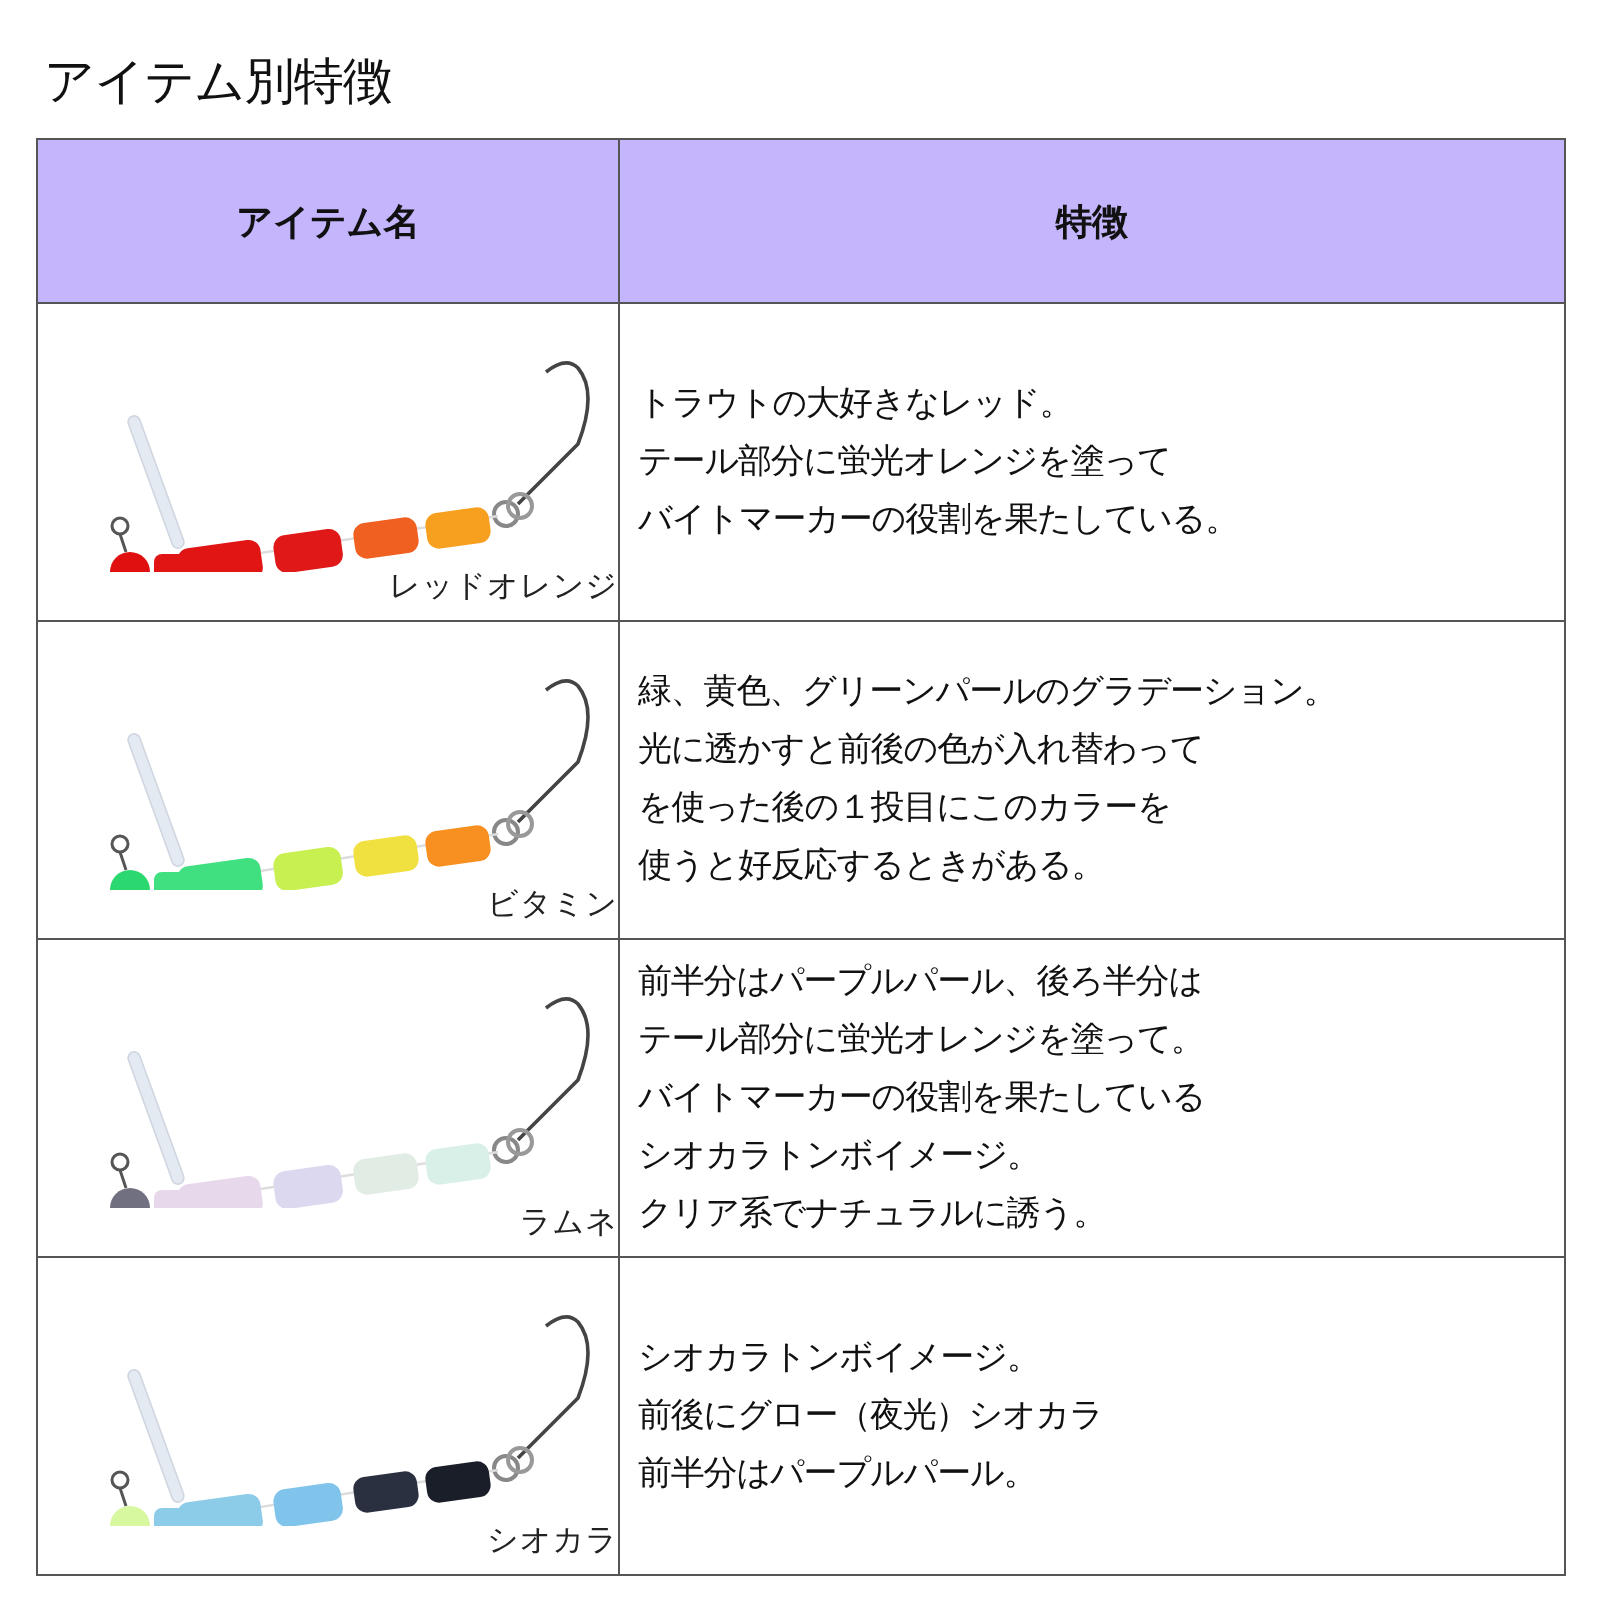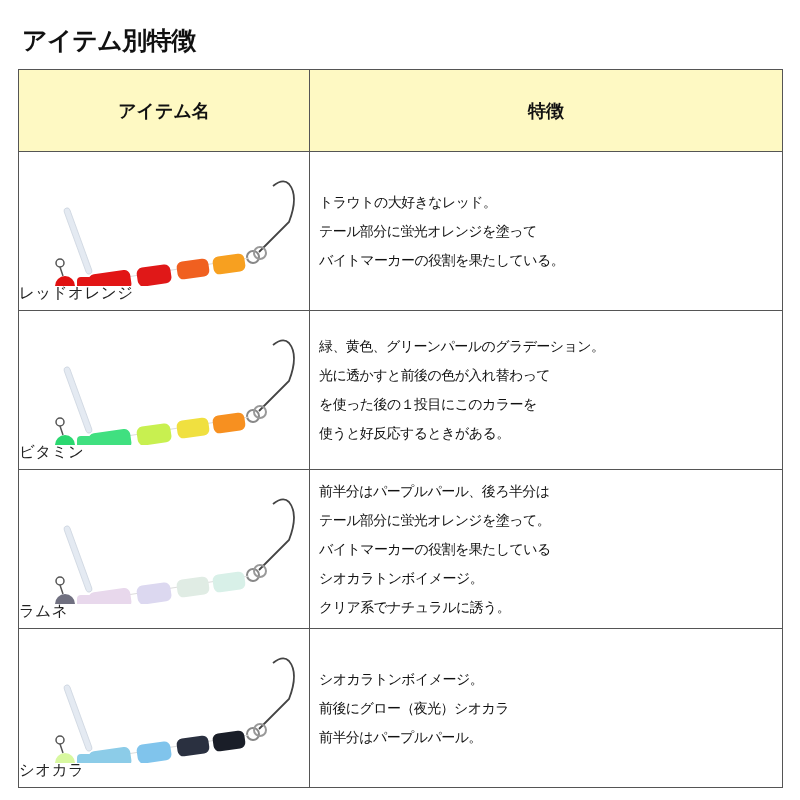--- a/index.html
+++ b/index.html
@@ -3,46 +3,46 @@
 <meta charset="utf-8">
 <style>
   * { box-sizing: border-box; margin: 0; padding: 0; }
   body {
     width: 800px; height: 800px; background: #ffffff; position: relative;
     font-family: "DejaVu Sans", "Liberation Sans", sans-serif; color: #111;
     overflow: hidden;
   }
   .page-title {
     position: absolute; left: 22px; top: 24px;
-    font-size: 25px; font-weight: bold; letter-spacing: -0.5px; color: #111;
+    font-size: 25px; font-weight: normal; letter-spacing: -0.5px; color: #111;
   }
   table.features {
     position: absolute; left: 18px; top: 69px;
     width: 764px; border-collapse: collapse; table-layout: fixed;
   }
   table.features th, table.features td {
     border: 1.5px solid #555;
   }
   table.features th {
-    background: #fef9c3; height: 82px; font-size: 18px; font-weight: bold;
+    background: #c4b5fd; height: 82px; font-size: 18px; font-weight: bold;
     text-align: center; vertical-align: middle;
   }
   col.c1 { width: 291px; }
   col.c2 { width: 473px; }
   td.item-cell { height: 159px; position: relative; vertical-align: top; }
   td.desc-cell {
     vertical-align: middle; padding: 0 8px 0 9px;
-    font-size: 14px; line-height: 29px; letter-spacing: -0.6px;
+    font-size: 17px; line-height: 29px; letter-spacing: -0.6px;
     white-space: nowrap;
     margin-top: 46px;
   }
   .desc-line { display: block; }
   .lure-svg { position: absolute; left: 8px; top: 4px; width: 280px; height: 130px; }
   .item-name {
-    position: absolute; left: 0; right: 0; bottom: 6px; text-align: left;
+    position: absolute; left: 0; right: 0; bottom: 6px; text-align: right;
     font-size: 15.5px; color: #222; letter-spacing: 0.5px; margin-top: 32px;
   }
 </style>
 </head>
 <body>
 
 <div class="page-title">アイテム別特徴</div>
 
 <table class="features">
   <colgroup>

